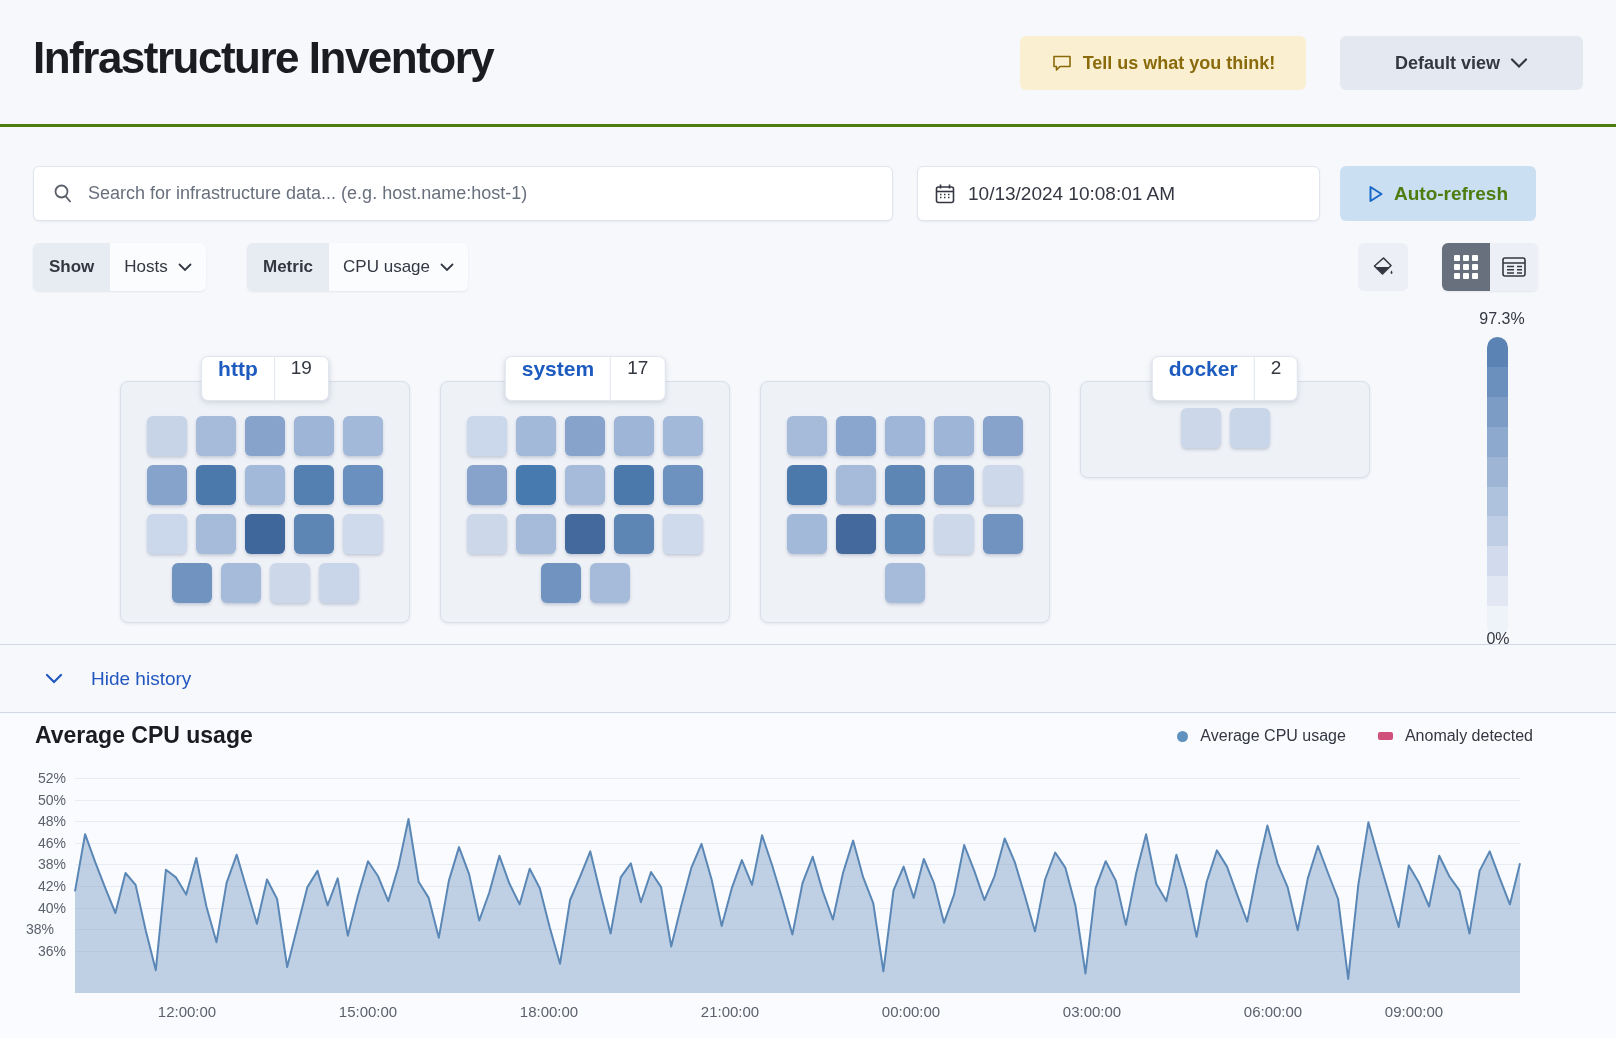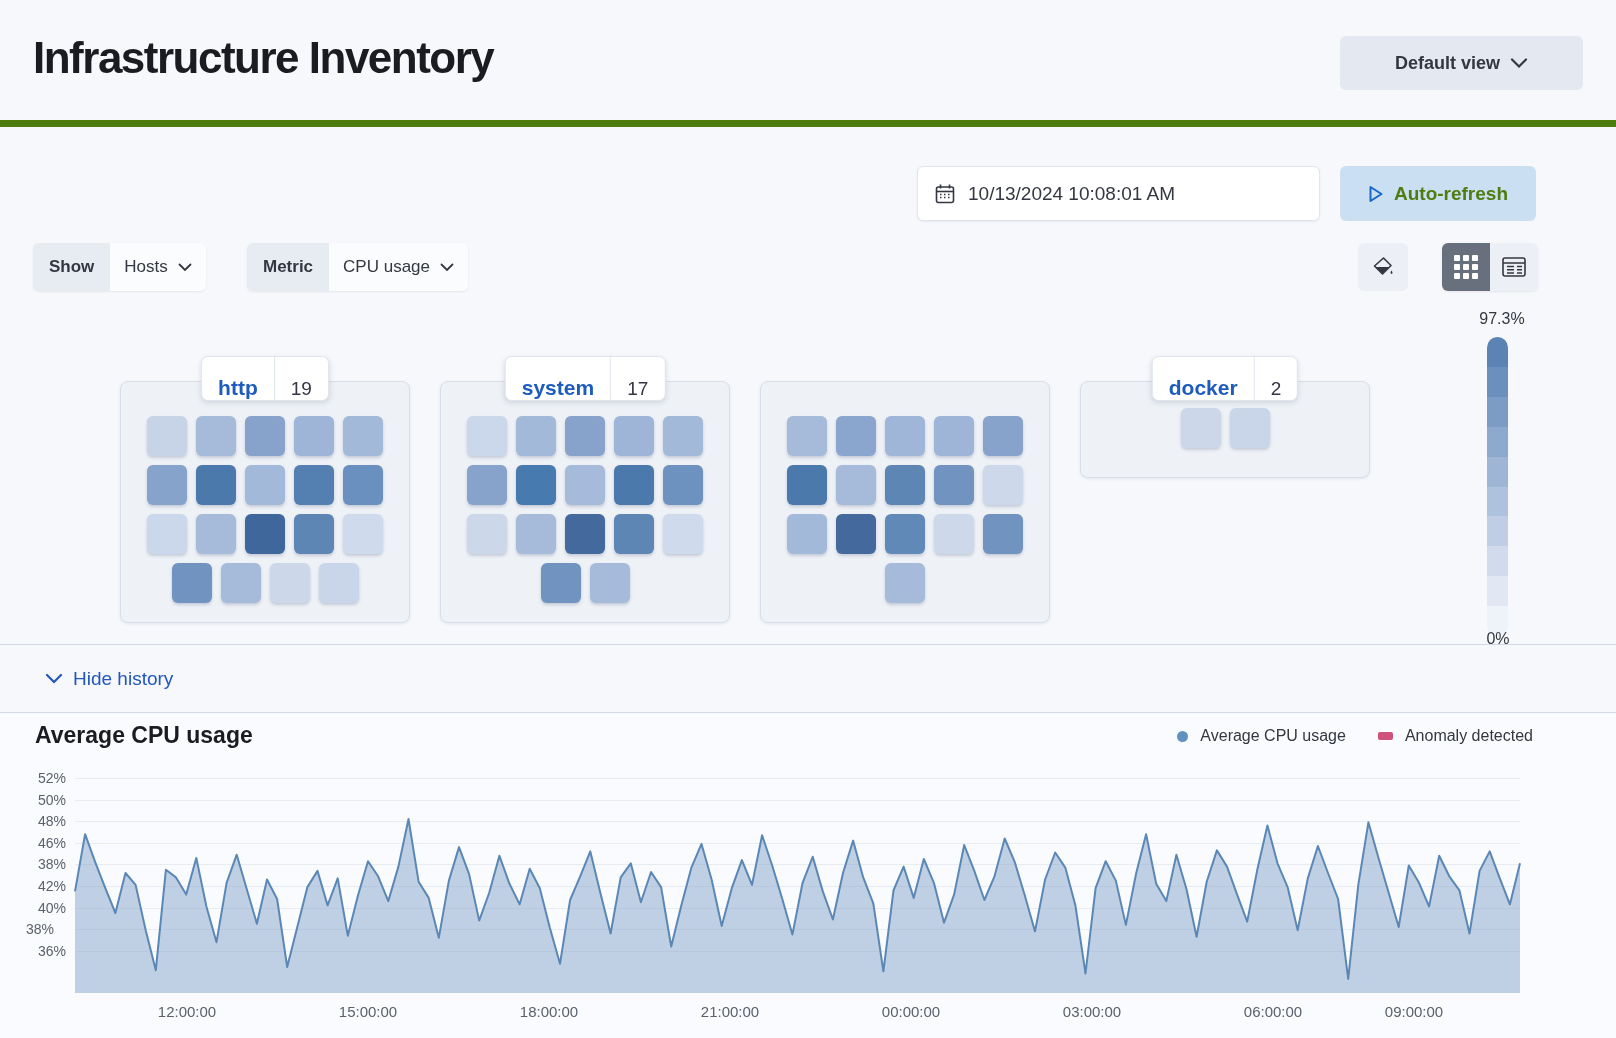--- a/index.html
+++ b/index.html
@@ -2,21 +2,21 @@
 <html><head>
 <meta charset="utf-8">
 <style>
   * { margin:0; padding:0; box-sizing:border-box; }
   html,body { width:1616px; height:1038px; overflow:hidden; }
   body { font-family:"Liberation Sans", sans-serif; background:#f7f8fc; color:#343741; position:relative; }
 
   .app { position:absolute; inset:0; }
 
   
-  .header { position:absolute; top:0; left:0; width:1616px; height:127px; border-bottom:7px solid #4d7c0f; }
+  .header { position:absolute; top:0; left:0; width:1616px; height:127px; border-bottom:3px solid #4d7c0f; }
   .page-title { position:absolute; left:33px; top:33px; font-size:44px; font-weight:800; letter-spacing:-1.5px; color:#1a1c21; }
   .btn { display:flex; align-items:center; justify-content:center; gap:10px; border-radius:6px; cursor:pointer; font-size:18px; }
   .feedback-btn { position:absolute; left:1020px; top:36px; width:286px; height:54px; background:#faf0d1; color:#8a6a0b; font-weight:600; }
   .defaultview-btn { position:absolute; left:1340px; top:36px; width:243px; height:54px; background:#e4e9f1; color:#343741; font-weight:600; }
 
   
   .search-box { position:absolute; left:33px; top:166px; width:860px; height:55px; background:#fff; border:1px solid #e0e5ee; border-radius:6px; display:flex; align-items:center; padding:0 18px; gap:14px; box-shadow:0 1px 2px rgba(152,162,179,.15); }
   .search-box input { border:none; outline:none; flex:1; font-size:18px; color:#343741; background:transparent; font-family:"Liberation Sans",sans-serif; }
   .search-box input::placeholder { color:#69707d; }
   .date-box { position:absolute; left:917px; top:166px; width:403px; height:55px; background:#fff; border:1px solid #e0e5ee; border-radius:6px; display:flex; align-items:center; padding:0 16px; gap:12px; font-size:19px; color:#343741; box-shadow:0 1px 2px rgba(152,162,179,.15); cursor:pointer; }
@@ -31,67 +31,84 @@
   .toggle { position:absolute; top:243px; left:1442px; width:96px; height:48px; border-radius:6px; overflow:hidden; display:flex; box-shadow:0 1px 2px rgba(152,162,179,.2); }
   .toggle .thalf { width:48px; height:48px; display:flex; align-items:center; justify-content:center; cursor:pointer; }
   .toggle .active { background:#69707d; }
   .toggle .inactive { background:#eceff5; }
   .gridglyph { display:grid; grid-template-columns:repeat(3,6px); grid-template-rows:repeat(3,6px); gap:3px; }
   .gridglyph span { background:#fff; border-radius:1px; }
 
   
   .group-card { position:absolute; top:381px; width:290px; height:242px; background:#eef1f6; border:1px solid #d9dfe9; border-radius:8px; box-shadow:0 1px 3px rgba(152,162,179,.2); }
   .group-card.short { height:97px; }
-  .group-badge { position:absolute; top:-26px; left:50%; transform:translateX(-50%); background:#fff; border:1px solid #e0e5ee; border-radius:7px; height:45px; display:flex; align-items:flex-end; box-shadow:0 2px 5px rgba(152,162,179,.35); cursor:pointer; white-space:nowrap; }
+  .group-badge { position:absolute; top:-26px; left:50%; transform:translateX(-50%); background:#fff; border:1px solid #e0e5ee; border-radius:7px; height:45px; display:flex; align-items:flex-start; box-shadow:0 2px 5px rgba(152,162,179,.35); cursor:pointer; white-space:nowrap; }
   .group-badge .gname { color:#1d5bbf; font-weight:700; font-size:21px; padding:0 16px; }
   .group-badge .gdiv { width:1px; height:45px; background:#e0e5ee; }
   .group-badge .gcount { color:#343741; font-size:19px; padding:0 16px; }
   .sq-rows { position:absolute; top:34px; left:0; right:0; display:flex; flex-direction:column; gap:9px; align-items:center; }
   .group-card.short .sq-rows { top:26px; }
   .sq-row { display:flex; gap:9px; justify-content:center; }
   .sq { width:40px; height:40px; border-radius:6px; box-shadow:0 2px 3px rgba(120,135,160,.35); cursor:pointer; }
 
   .wlegend-max { position:absolute; left:1470px; top:310px; width:64px; font-size:16px; color:#343741; text-align:center; }
   .wlegend-bar { position:absolute; left:1487px; top:337px; width:21px; height:299px; border-radius:11px; overflow:hidden; display:flex; flex-direction:column; }
   .wlegend-bar div { flex:1; }
   .wlegend-min { position:absolute; left:1480px; top:630px; width:36px; font-size:16px; color:#343741; text-align:center; }
 
   
   .history-bar { position:absolute; top:644px; left:0; width:1616px; height:69px; background:#f7f8fc; border-top:1px solid #d3dae6; border-bottom:1px solid #d3dae6; display:flex; align-items:center; padding-left:45px; z-index:4; }
-  .history-link { display:flex; align-items:center; gap:10px; color:#2257bf; font-size:19px; font-weight:500; cursor:pointer; }
+  .history-link { display:flex; align-items:center; gap:28px; color:#2257bf; font-size:19px; font-weight:500; cursor:pointer; }
 
   
   .chart-panel { position:absolute; top:714px; left:0; width:1616px; height:324px; background:#fafbfe; }
   .chart-title { position:absolute; left:35px; top:8px; font-size:23px; font-weight:700; color:#1a1c21; }
   .chart-legend { position:absolute; right:83px; top:13px; display:flex; gap:32px; align-items:center; }
   .cl-item { display:flex; align-items:center; gap:12px; font-size:16px; color:#343741; cursor:pointer; }
   .cl-dot { width:11px; height:11px; border-radius:50%; }
   .cl-rect { width:15px; height:8px; border-radius:2px; }
   .ytick { position:absolute; width:46px; text-align:right; font-size:14px; color:#5b616b; }
   .xtick { position:absolute; width:90px; text-align:center; font-size:15px; color:#5b616b; }
   .gridline { position:absolute; height:1px; background:#e7ebf2; }
   #chart-svg { position:absolute; left:0; top:0; }
 </style>
 </head>
 <body>
 
 <div class="app">
 
   <div class="header">
     <h1 class="page-title">Infrastructure Inventory</h1>
+    <div class="btn feedback-btn">
+      <span style="display:flex">
+        <svg width="22" height="22" viewBox="0 0 22 22" fill="none" stroke="#8a6a0b" stroke-width="1.6">
+          <path d="M3 4.5 h16 v10 h-10 l-3.5 3.5 v-3.5 h-2.5 z" stroke-linejoin="round"></path>
+        </svg>
+      </span>
+      <span>Tell us what you think!</span>
+    </div>
     <div class="btn defaultview-btn">
       <span>Default view</span>
       <span style="display:flex">
         <svg width="18" height="12" viewBox="0 0 18 12" fill="none" stroke="#343741" stroke-width="2.2" stroke-linecap="round">
             <polyline points="2,2.5 9,9.5 16,2.5"></polyline>
           </svg>
       </span>
     </div>
   </div>
 
+  <div class="search-box">
+    <span style="display:flex">
+      <svg width="22" height="22" viewBox="0 0 22 22" fill="none" stroke="#5a606b" stroke-width="1.8">
+          <circle cx="9.5" cy="8.5" r="6"></circle>
+          <line x1="13.8" y1="13.4" x2="18.5" y2="19"></line>
+        </svg>
+    </span>
+    <input type="text" placeholder="Search for infrastructure data... (e.g. host.name:host-1)" style="">
+  </div>
 
   <div class="date-box">
     <span style="display:flex">
       <svg width="22" height="22" viewBox="0 0 22 22" fill="none" stroke="#343741" stroke-width="1.6">
         <rect x="2.5" y="4" width="17" height="15.5" rx="2"></rect>
         <line x1="6.5" y1="1.5" x2="6.5" y2="5.5"></line>
           <line x1="15.5" y1="1.5" x2="15.5" y2="5.5"></line>
         <line x1="2.5" y1="8.5" x2="19.5" y2="8.5"></line>
         <g stroke-width="1.4">
             <line x1="6" y1="11.5" x2="7.5" y2="11.5"></line>

